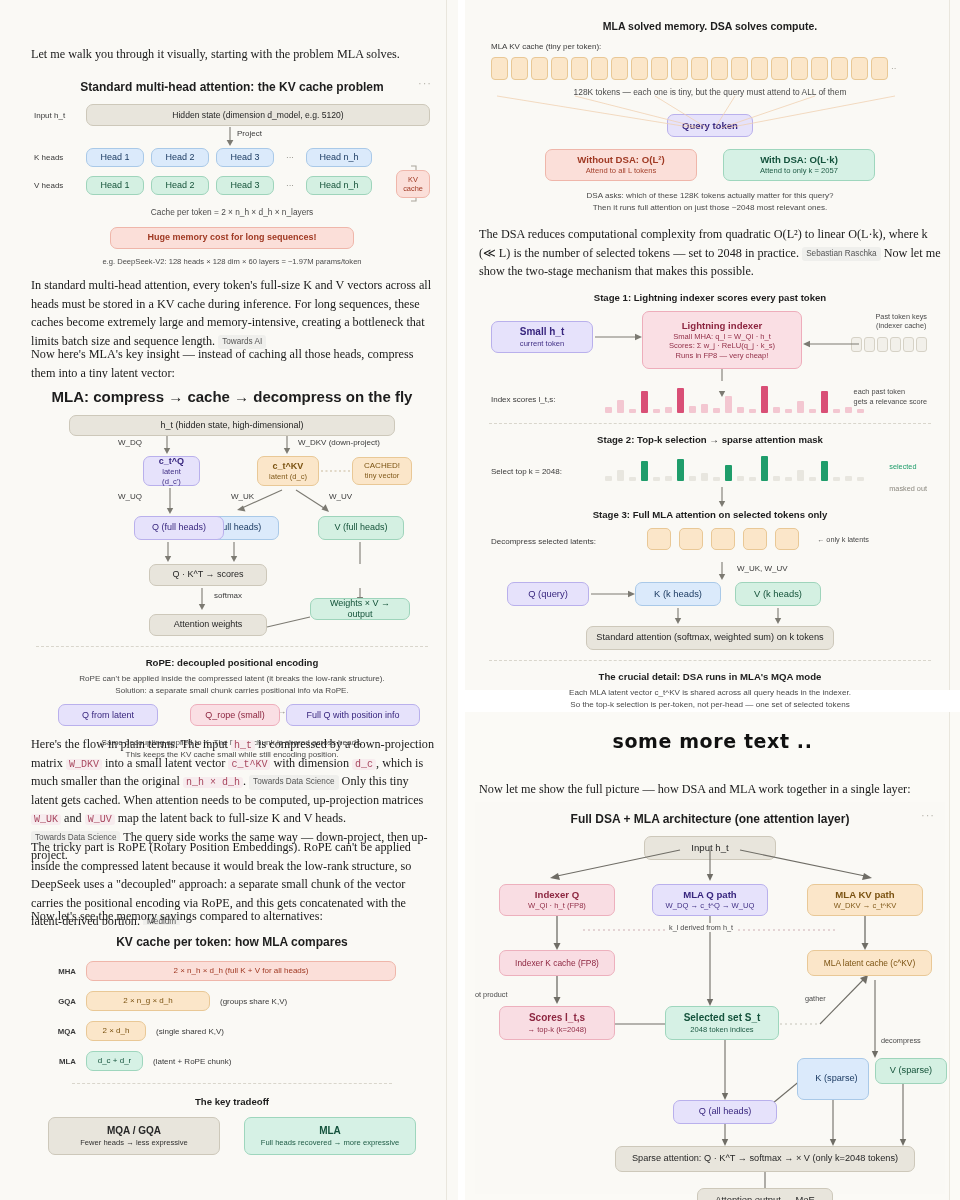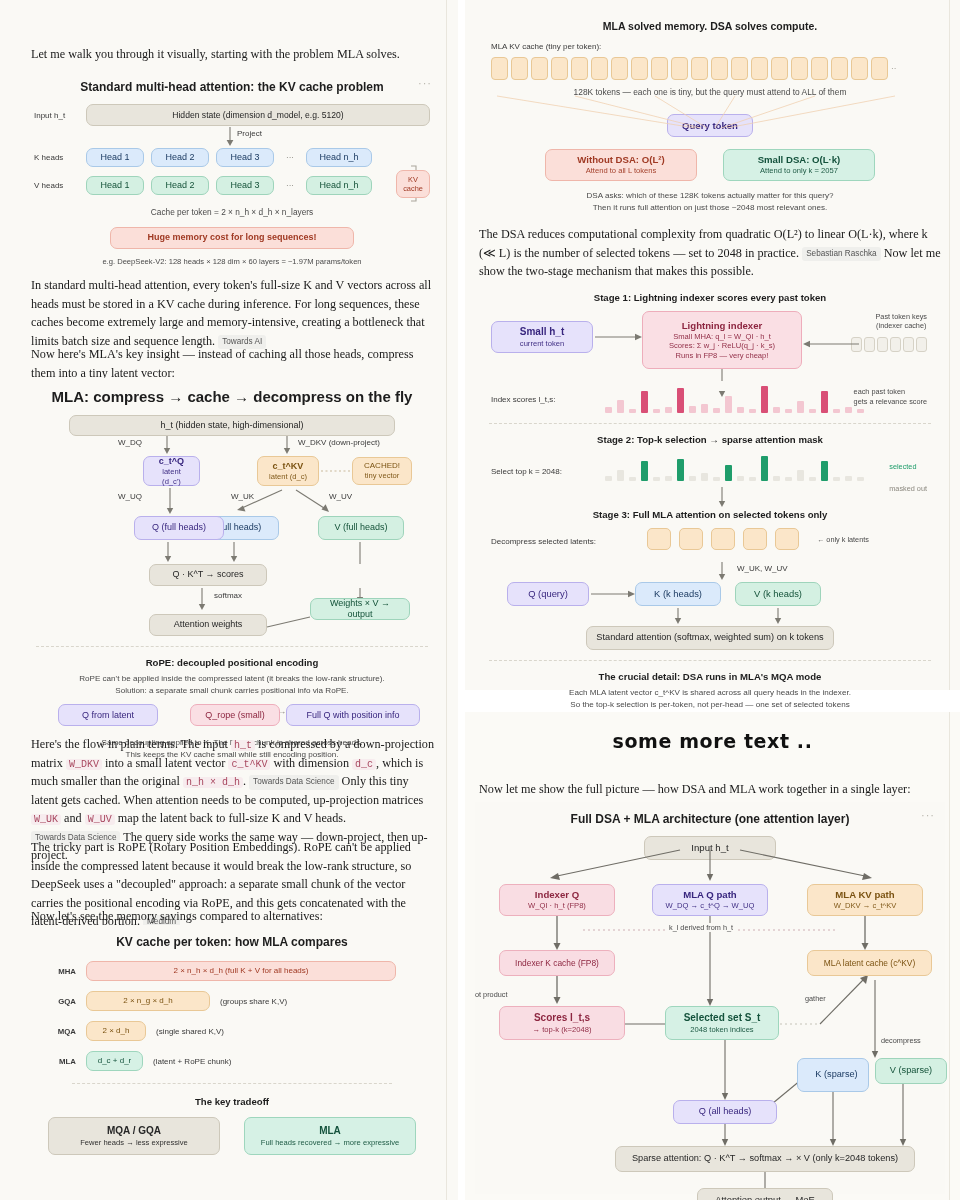--- a/index.html
+++ b/index.html
@@ -388,21 +388,21 @@
       </svg>
 
       <div class="nd purple" style="margin:16px auto 0 auto; width:86px; height:23px; font-weight:bold; font-size:9.6px;">Query token</div>
 
       <div class="row" style="justify-content:center; gap:26px; margin-top:12px;">
         <div class="nd red" style="width:152px; height:32px;">
           <b style="font-size:9.6px;">Without DSA: O(L²)</b>
           <span class="sm">Attend to all L tokens</span>
         </div>
         <div class="nd mint" style="width:152px; height:32px;">
-          <b style="font-size:9.6px;">Small DSA: O(L·k)</b>
+          <b style="font-size:9.6px;">With DSA: O(L·k)</b>
           <span class="sm">Attend to only k = 2057</span>
         </div>
       </div>
 
       <div class="note" style="margin-top:9px;">DSA asks: which of these 128K tokens actually matter for this query?</div>
       <div class="note">Then it runs full attention on just those ~2048 most relevant ones.</div>
     </div>
 
     <div class="prose" id="right-para6" style="position:absolute; left:14px; top:225px; width:466px;"><span>The DSA reduces computational complexity from quadratic O(L²) to linear O(L·k), where k (≪ L) is the number of selected tokens — set to 2048 in practice. </span><span class="cite">Sebastian Raschka</span><span> Now let me show the two-stage mechanism that makes this possible.</span></div>
 
@@ -645,34 +645,34 @@
         <span class="sm">W_DKV → c_t^KV</span>
       </div>
 
       <div class="lbl-sm" style="position:absolute; left:190px; top:121px; background:#faf9f5; padding:0 4px;">k_l derived from h_t</div>
 
       <div class="nd pink2" style="position:absolute; left:24px; top:148px; width:116px; height:26px; font-size:8.4px;">Indexer K cache (FP8)</div>
       <div class="nd orange" style="position:absolute; left:332px; top:148px; width:125px; height:26px; font-size:8.4px;">MLA latent cache (c^KV)</div>
 
       <div class="lbl-sm" style="position:absolute; left:0px; top:188px;">ot product</div>
 
-      <div class="nd pink2" style="position:absolute; left:24px; top:204px; width:126px; height:34px;">
+      <div class="nd pink2" style="position:absolute; left:24px; top:204px; width:116px; height:34px;">
         <b style="font-size:10px;">Scores l_t,s</b>
         <span class="sm">→ top-k (k=2048)</span>
       </div>
 
       <div class="nd mint" style="position:absolute; left:190px; top:204px; width:114px; height:34px;">
         <b style="font-size:10px;">Selected set S_t</b>
         <span class="sm">2048 token indices</span>
       </div>
 
       <div class="lbl-sm" style="position:absolute; left:330px; top:192px;">gather</div>
       <div class="lbl-sm" style="position:absolute; left:406px; top:234px;">decompress</div>
 
-      <div class="nd blue" style="position:absolute; left:322px; top:256px; width:72px; height:34px; font-size:9.2px;padding-left:15px;">K (sparse)</div>
+      <div class="nd blue" style="position:absolute; left:322px; top:256px; width:72px; height:42px; font-size:9.2px;padding-left:15px;">K (sparse)</div>
       <div class="nd green" style="position:absolute; left:400px; top:256px; width:72px; height:26px; font-size:9.2px;">V (sparse)</div>
 
       <div class="nd purple" style="position:absolute; left:198px; top:298px; width:104px; height:24px; font-size:9.2px;">Q (all heads)</div>
 
       <div class="nd gray" style="position:absolute; left:140px; top:344px; width:300px; height:26px; font-size:9.2px;">Sparse attention: Q · K^T → softmax → × V (only k=2048 tokens)</div>
 
       <div class="nd gray" style="position:absolute; left:222px; top:386px; width:136px; height:24px; font-size:9.4px;">Attention output → MoE</div>
 
     </div>
   </div>

